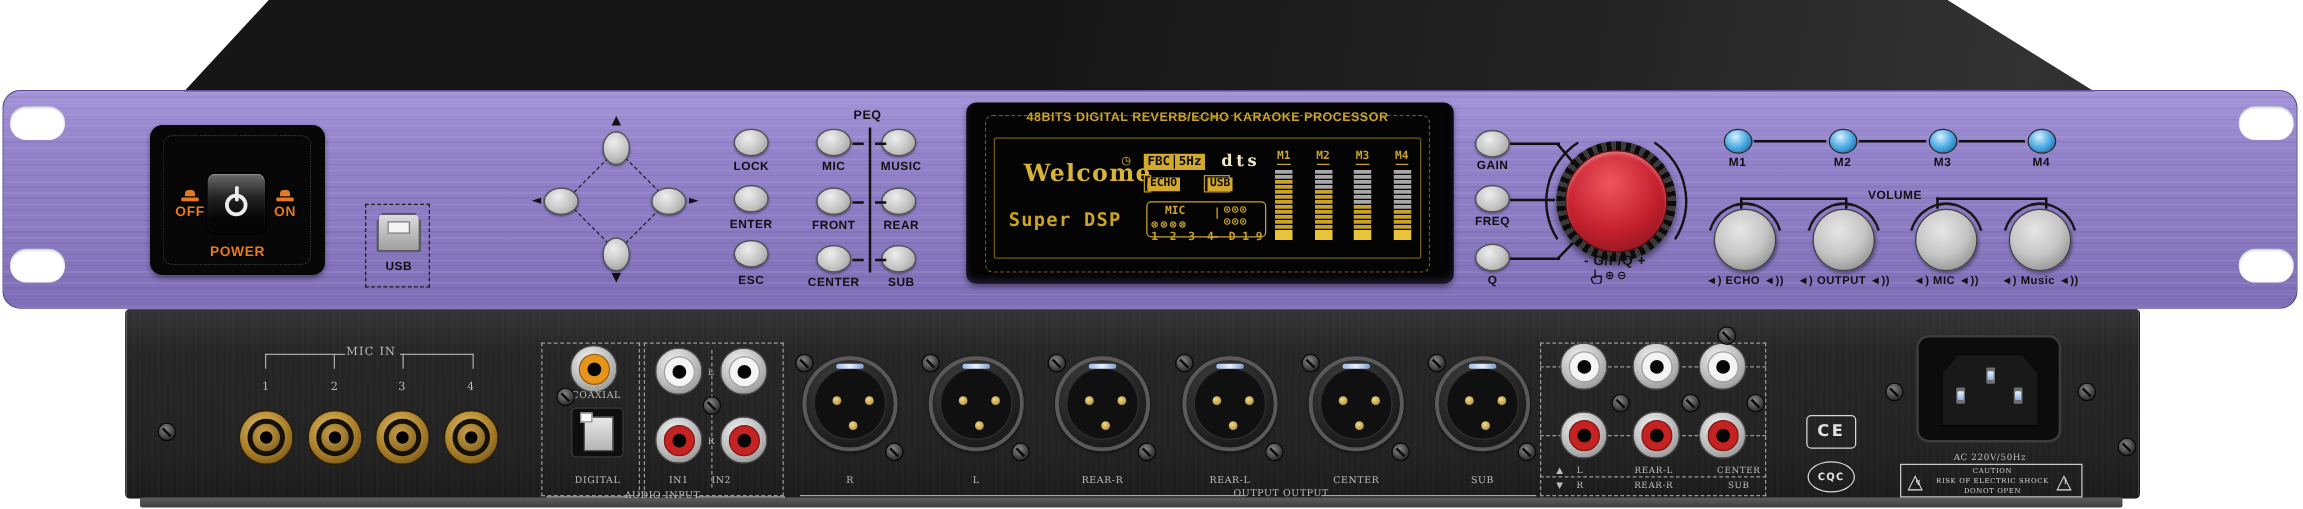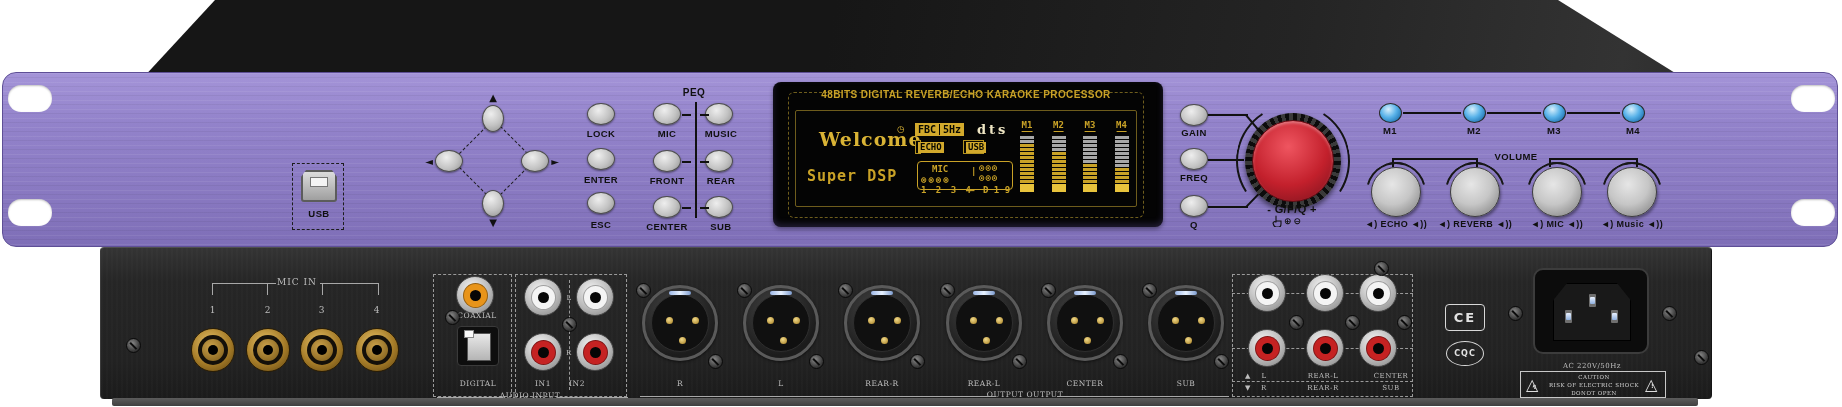--- a/index.html
+++ b/index.html
@@ -113,21 +113,21 @@
   .rca-ring{left:6px;top:6px;width:25px;height:25px;border-radius:50%;border:1px solid rgba(0,0,0,.35);}
   .rca-hole{left:13px;top:13px;width:11px;height:11px;border-radius:50%;background:#060606;}
   .optical{width:42px;height:40px;background:#0e0e0e;border:1px solid #3a3a3a;border-radius:4px;}
   .opt-in{left:9px;top:6px;width:24px;height:28px;background:linear-gradient(#e8e8e8,#b5b5b5);border:1px solid #555;}
   .opt-tab{left:6px;top:3px;width:10px;height:8px;background:#fafafa;border:1px solid #888;}
   .xlr{width:76px;height:76px;border-radius:50%;border:3px solid #5a5a5a;
     background:radial-gradient(circle at 42% 35%,#484848,#1c1c1c 70%);box-shadow:0 1px 3px rgba(0,0,0,.6);}
   .xlr-in{left:6px;top:6px;width:58px;height:58px;border-radius:50%;background:#101010;border:1px solid #2e2e2e;}
   .xlr-glint{left:24px;top:3px;width:22px;height:4px;border-radius:2px;background:linear-gradient(90deg,#9db8e8,#e8f2ff,#7d9cd0);}
   .pin{width:7px;height:7px;border-radius:50%;background:radial-gradient(circle at 40% 35%,#f0d98a,#a87f22);}
-  .cert{border:1.5px solid #d8d8d8;color:#e2e2e2;display:flex;align-items:center;justify-content:center;}
+  .cert{border:1.5px solid #d8d8d8;color:#e2e2e2;display:flex;align-items:center;justify-content:center;margin-top:28px;}
   .ac-inlet{left:1533px;top:268px;width:116px;height:86px;background:#0c0c0c;border:2px solid #3c3c3c;border-radius:10px;}
   .ac-cav{left:18px;top:13px;width:78px;height:58px;background:#191919;border:1px solid #000;
     clip-path:polygon(0 100%,0 30%,18% 0,82% 0,100% 30%,100% 100%);}
   .ac-pin{width:7px;height:13px;background:#6f6f6f;border-radius:1px;}
   .ac-glint{width:5px;height:7px;background:linear-gradient(#eaf2ff,#8fb0e0);border-radius:1px;}
   .caution-box{left:1520px;top:371px;width:146px;height:27px;border:1px solid #c8c8c8;}
   .ctext{font:400 5.5px "DejaVu Serif",serif;color:#d2d2d2;letter-spacing:.5px;transform:translateX(-50%);white-space:nowrap;}
   .warn-tri{font:16px "DejaVu Sans",sans-serif;color:#ddd;}
   .warn-in{font:700 6px "DejaVu Sans",sans-serif;color:#ddd;}
 </style>
@@ -137,20 +137,32 @@
 <div id="stage">
 
   <div class="chassis-top"></div>
 
   <div class="front-panel"></div>
   <div class="rack-hole" style="left:8px;top:85px;"></div>
   <div class="rack-hole" style="left:8px;top:199px;"></div>
   <div class="rack-hole" style="left:1791px;top:85px;"></div>
   <div class="rack-hole" style="left:1791px;top:199px;"></div>
 
+  <div class="power-block">
+    <div class="power-dotted"></div>
+    <div class="ind" style="left:32px;top:52px;"></div>
+    <div class="ind" style="left:108px;top:52px;"></div>
+    <div class="olbl" style="left:32px;top:64px;">OFF</div>
+    <div class="olbl" style="left:108px;top:64px;">ON</div>
+    <div class="power-btn">
+      <div class="pwr-ring"></div>
+      <div class="pwr-bar"></div>
+    </div>
+    <div class="olbl" style="left:70px;top:96px;">POWER</div>
+  </div>
 
   <div class="dash-box" style="left:292px;top:163px;width:52px;height:67px;">
     <div class="usb-port" style="left:8px;top:6px;">
       <div class="usb-tongue"></div>
     </div>
     <div class="flbl" style="left:26px;top:44px;">USB</div>
   </div>
 
   <div class="dpad-diamond"></div>
   <div class="tri" style="left:493px;top:97px;">▲</div>
@@ -365,21 +377,21 @@
     <div class="line" style="left: 1567px; top: 112px; width: 53px; height: 1.5px;"></div>
     <div class="led" style="left: 1621.5px; top: 103px;"></div>
     <div class="flbl" style="left: 1633px; top: 125px;">M4</div>
     <div class="vol-arc" style="left: 1366px; top: 162px; transform: rotate(-30deg);"></div>
     <div class="vol-arc" style="left: 1366px; top: 162px; transform: rotate(30deg);"></div>
     <div class="knob" style="left: 1371px; top: 167px; width: 50px; height: 50px;"></div>
     <div class="flbl" style="left: 1396px; top: 219px; font-size: 9px;">◄) ECHO ◄))</div>
     <div class="vol-arc" style="left: 1445px; top: 162px; transform: rotate(-30deg);"></div>
     <div class="vol-arc" style="left: 1445px; top: 162px; transform: rotate(30deg);"></div>
     <div class="knob" style="left: 1450px; top: 167px; width: 50px; height: 50px;"></div>
-    <div class="flbl" style="left: 1475px; top: 219px; font-size: 9px;">◄) REVERB ◄))</div>
+    <div class="flbl" style="left: 1475px; top: 219px; font-size: 9px;">◄) OUTPUT ◄))</div>
     <div class="vol-arc" style="left: 1527px; top: 162px; transform: rotate(-30deg);"></div>
     <div class="vol-arc" style="left: 1527px; top: 162px; transform: rotate(30deg);"></div>
     <div class="knob" style="left: 1532px; top: 167px; width: 50px; height: 50px;"></div>
     <div class="flbl" style="left: 1557px; top: 219px; font-size: 9px;">◄) MIC ◄))</div>
     <div class="vol-arc" style="left: 1602px; top: 162px; transform: rotate(-30deg);"></div>
     <div class="vol-arc" style="left: 1602px; top: 162px; transform: rotate(30deg);"></div>
     <div class="knob" style="left: 1607px; top: 167px; width: 50px; height: 50px;"></div>
     <div class="flbl" style="left: 1632px; top: 219px; font-size: 9px;">◄) Music ◄))</div>
     <div class="rline" style="left: 212px; top: 283px; width: 64px; height: 1px;"></div>
     <div class="rline" style="left: 320px; top: 283px; width: 59px; height: 1px;"></div>

